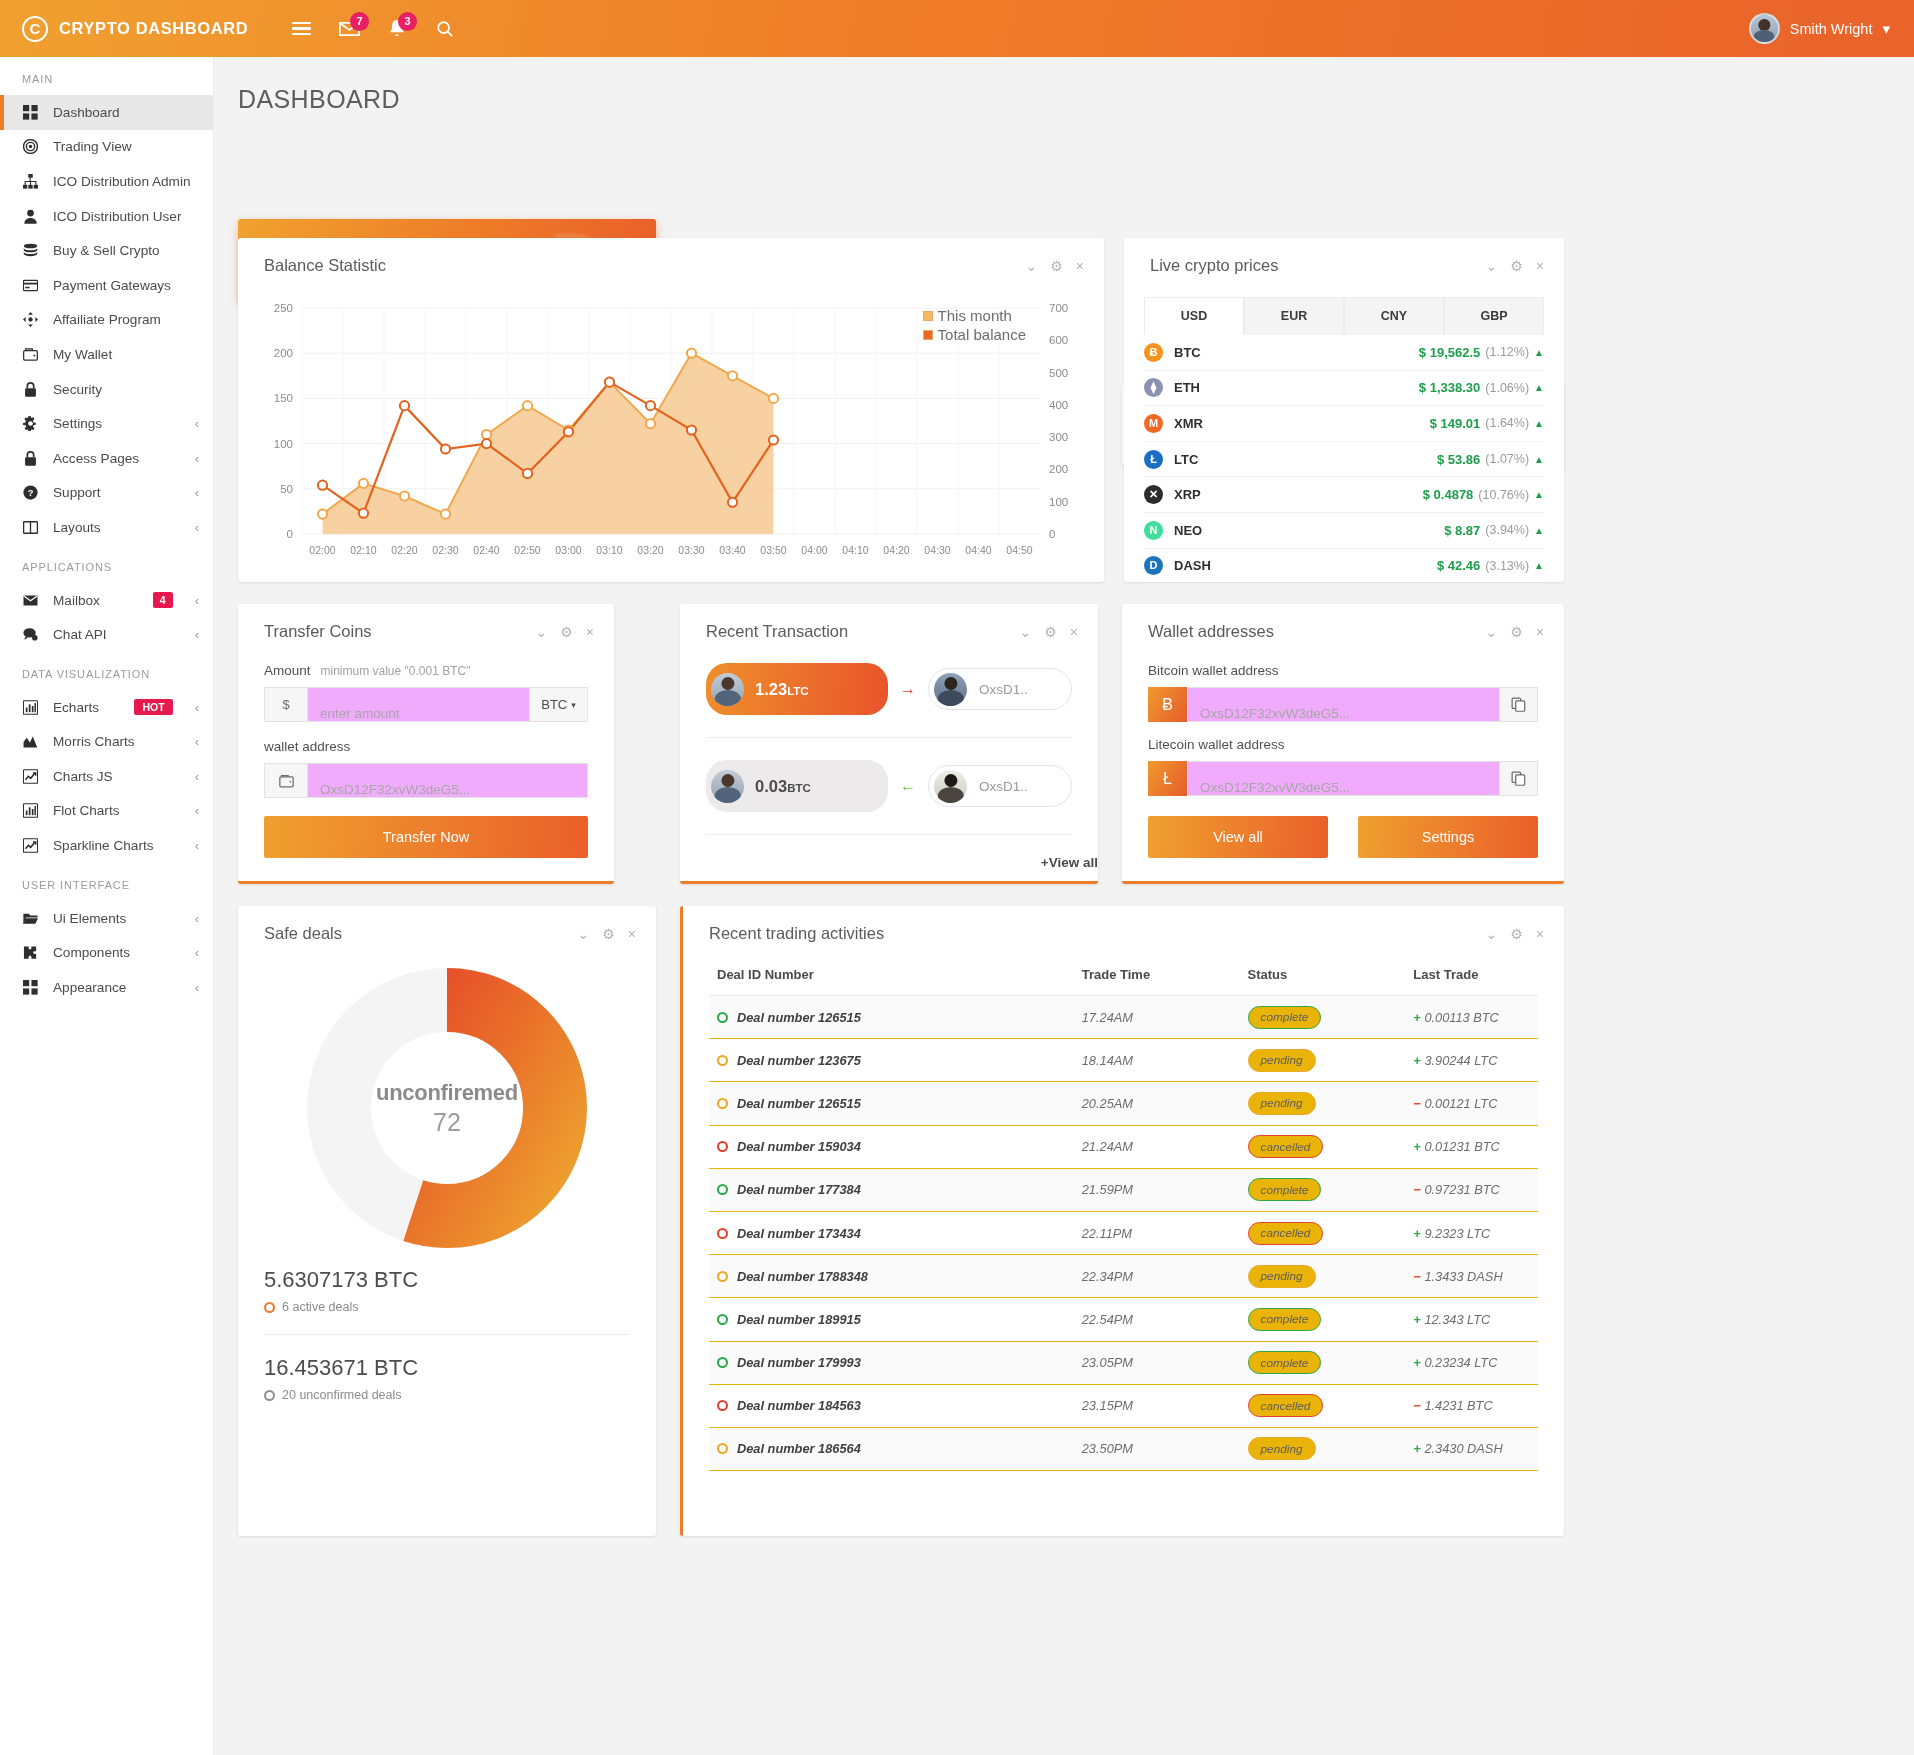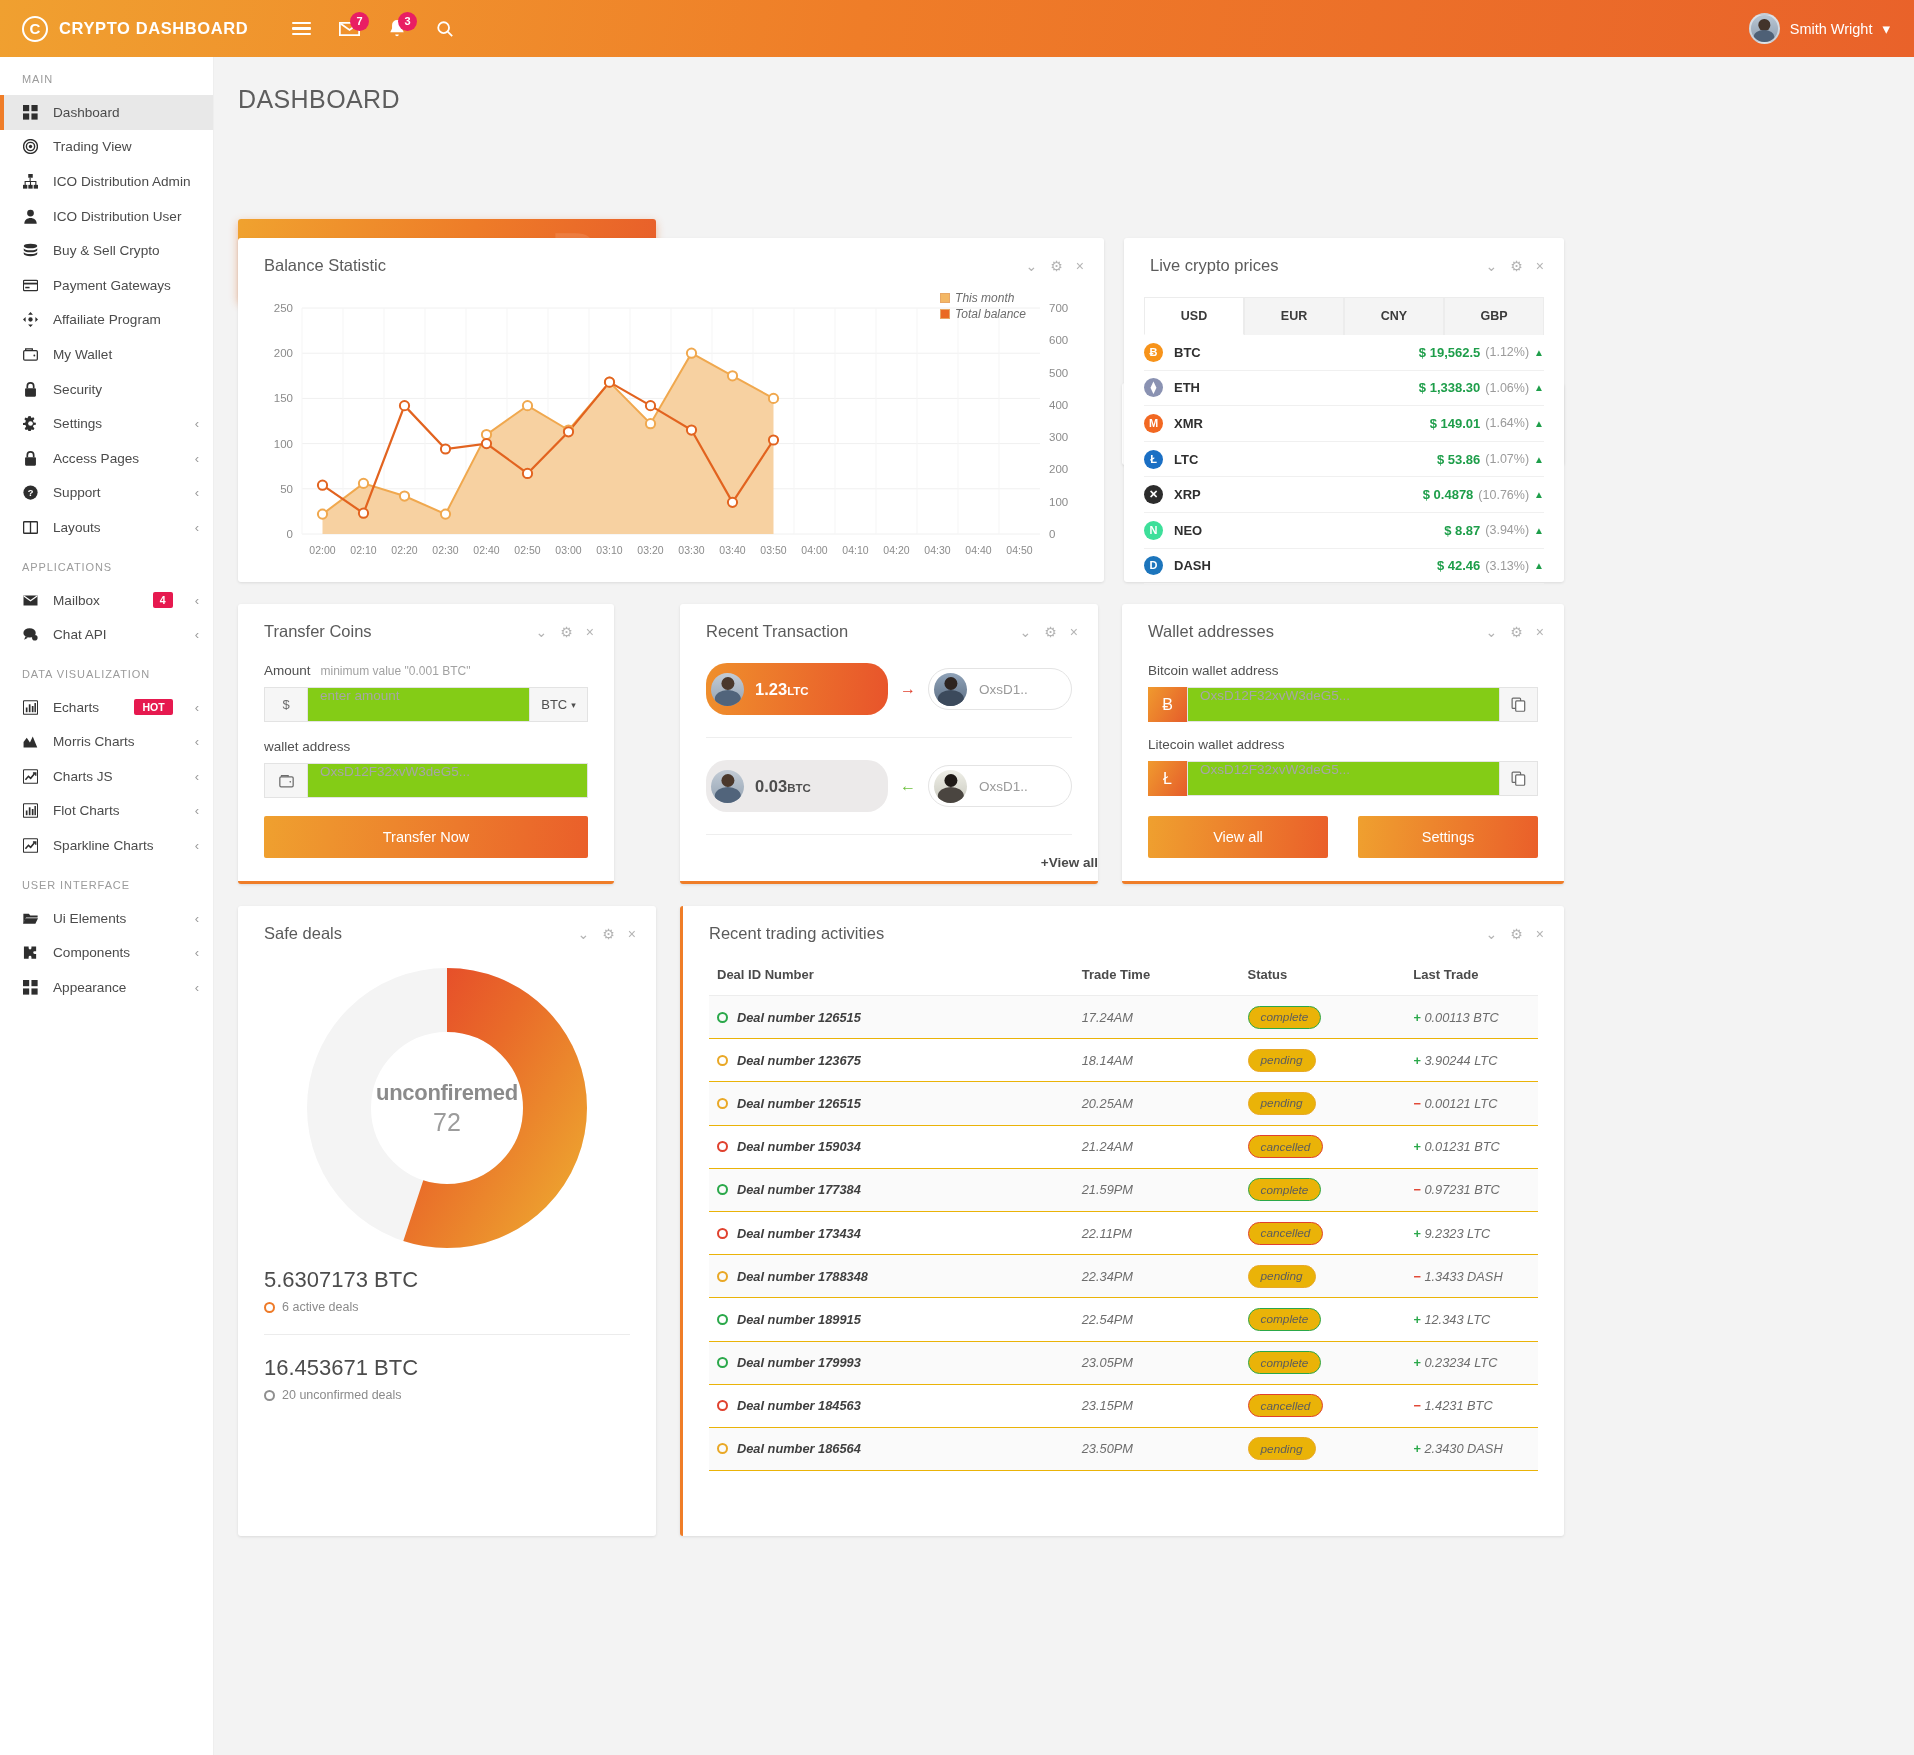--- a/index.html
+++ b/index.html
@@ -122,21 +122,21 @@
   .stat:not(.primary) .stat-sub { color: #9d9d9d; }
   .stat-ghost {
     position: absolute; right: 56px; top: 50%; transform: translateY(-50%);
     font-size: 76px; line-height: 1; opacity: .11; color: #fff; pointer-events: none;
   }
   .stat:not(.primary) .stat-ghost { color: #bdbdbd; opacity: .30; right: 70px; }
 
   
   #balance-card { left: 24px; top: 181px; width: 866px; height: 344px; }
   .chart-wrap { position: absolute; left: 0; top: 52px; width: 866px; height: 290px; }
-  .legend-box { position: absolute; right: 78px; top: 1px; font-size: 12px; color: #6d6d6d; font-style: italic; }
+  .legend-box { position: absolute; right: 78px; top: 17px; font-size: 15px; color: #6d6d6d; }
   .legend-row { display: flex; align-items: center; gap: 5px; margin-bottom: 2px; white-space: nowrap; }
   .legend-sw { width: 10px; height: 10px; flex: none; border: 1px solid #e8a765; }
 
   
   #prices-card { left: 910px; top: 181px; width: 440px; height: 344px; }
   .price-tabs { display: flex; margin: 22px 20px 0 20px; border-bottom: 1px solid #ececec; }
   .price-tab {
     flex: 1; text-align: center; font-size: 12.5px; font-weight: bold; color: #3b3b3b;
     padding: 11px 0; background: #f4f4f4; cursor: pointer;
     border: 1px solid #ececec; border-bottom: none; margin-bottom: -1px;
@@ -163,22 +163,22 @@
   .field-label { font-size: 13.5px; color: #515151; }
   .field-hint { font-size: 12px; color: #a2a2a2; margin-left: 10px; }
   .input-group { display: flex; height: 35px; margin-top: 9px; }
   .ig-addon {
     width: 44px; background: #f6f6f6; border: 1px solid #e3e3e3;
     display: flex; align-items: center; justify-content: center;
     font-size: 13px; color: #6c6c6c;
   }
   .ig-input {
     flex: 1; border: 1px solid #e3e3e3; border-left: none; padding: 0 12px;
-    font-size: 13.5px; color: #9e9e9e; display: flex; align-items: flex-start;
-    font-family: "Liberation Sans", sans-serif; background:#84cc16;
+    font-size: 13.5px; color: #9e9e9e; display: flex; align-items: flex-end;
+    font-family: "Liberation Sans", sans-serif; background:#f0abfc;
   }
   .ig-input input { border: none; outline: none; width: 100%; font-size: 13.5px;
                     color: #555; font-family: "Liberation Sans", sans-serif; background:transparent; }
   .ig-input input::placeholder { color: #a6a6a6; }
   .ig-right {
     width: 58px; background: #f6f6f6; border: 1px solid #e3e3e3; border-left: none;
     display: flex; align-items: center; justify-content: center; gap: 4px;
     font-size: 13px; color: #4e4e4e; cursor: pointer;
   }
   .btn-grad {

